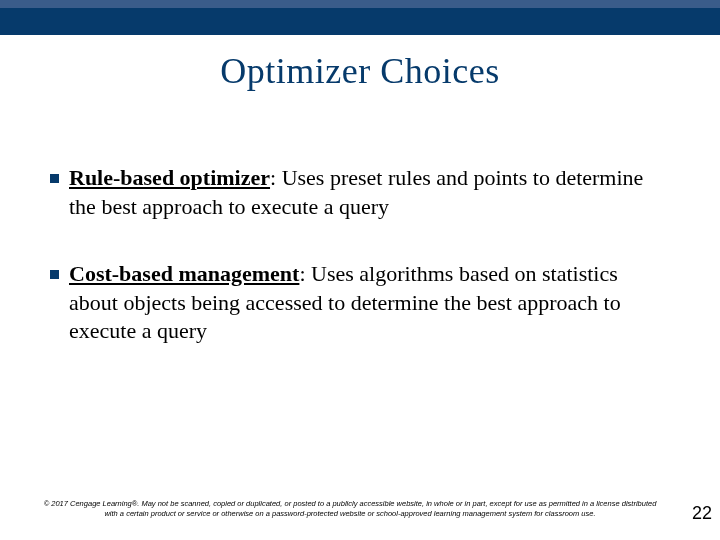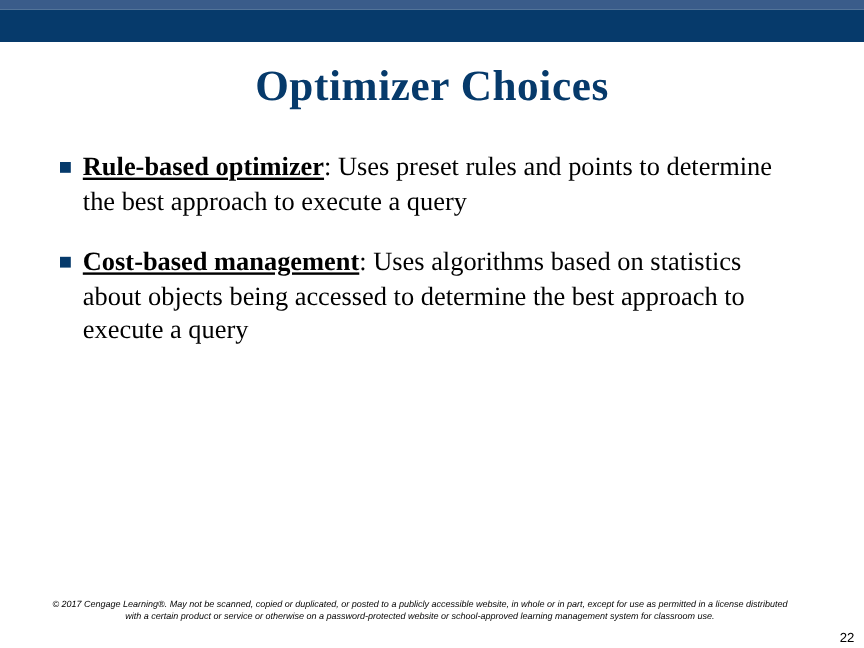--- a/index.html
+++ b/index.html
@@ -27,36 +27,37 @@
     background: #063a6b;
   }
   .title {
     position: absolute;
     top: 50px;
     left: 0;
     right: 0;
     text-align: center;
     font-size: 36px;
     color: #063a6b;
-    font-weight: 700;
+    font-weight: 400;
     letter-spacing: 0.5px;
   }
   .content {
     position: absolute;
     top: 125px;
     left: 50px;
     right: 60px;
   }
   .bullet {
     display: flex;
     align-items: flex-start;
     margin-bottom: 22px;
     font-size: 22px;
     line-height: 1.3;
     color: #000;
+    margin-top: 39px;
   }
   .sq {
     width: 9px;
     height: 9px;
     background: #063a6b;
     margin-top: 10px;
     margin-right: 10px;
     flex: 0 0 9px;
   }
   .bullet-text { flex: 1; }
@@ -72,22 +73,22 @@
     font-size: 7.5px;
     line-height: 1.25;
     color: #000;
     text-align: center;
     font-family: Arial, sans-serif;
     font-style: italic;
   }
   .pagenum {
     position: absolute;
     right: 8px;
-    bottom: 2px;
-    font-size: 11px;
+    bottom: 16px;
+    font-size: 18px;
     font-family: Arial, sans-serif;
     color: #000;
   }
 </style>
 </head>
 <body>
 
 <div class="slide">
   <div class="band-top"></div>
   <div class="band-main"></div>

